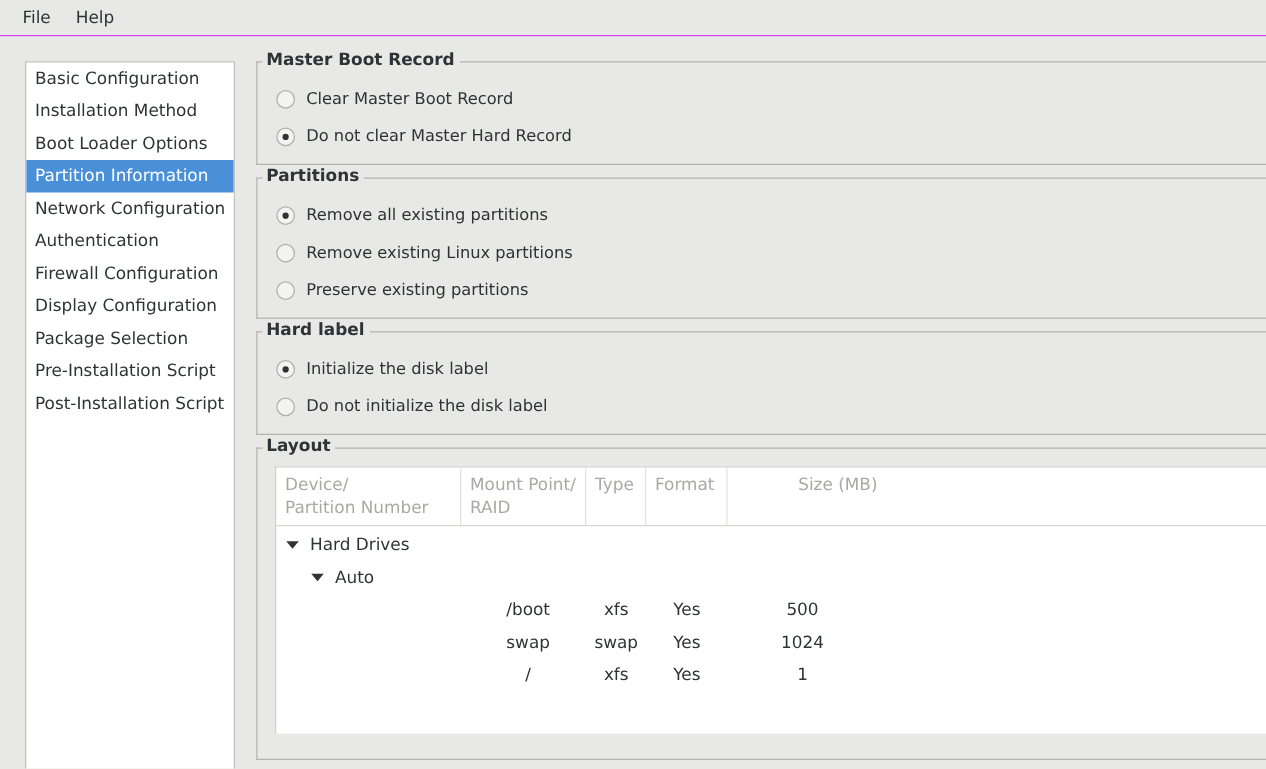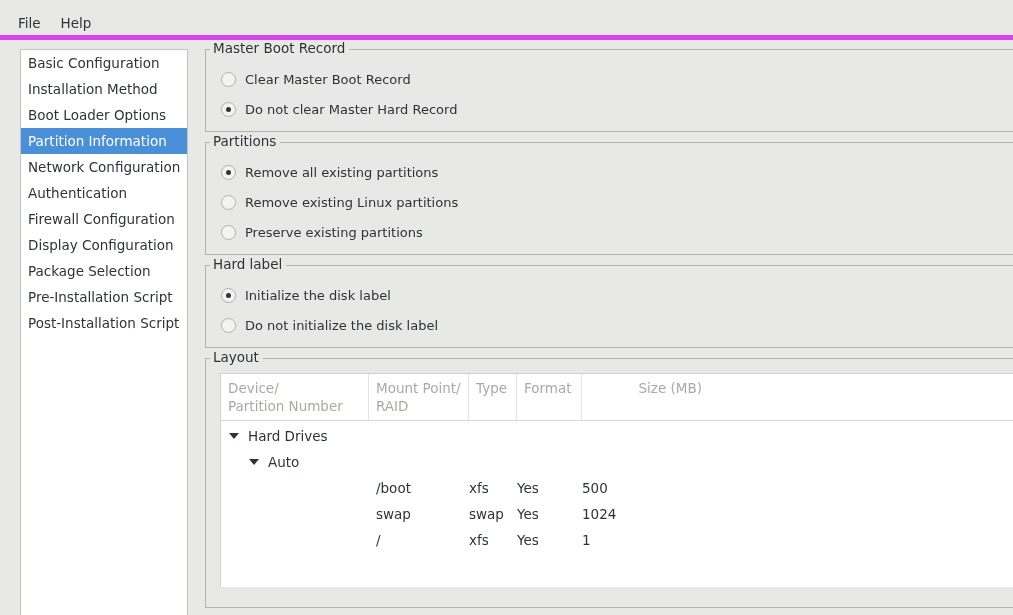--- a/index.html
+++ b/index.html
@@ -14,25 +14,25 @@
     font-family: "DejaVu Sans", "Liberation Sans", sans-serif;
     font-size: 13px;
     color: #2e3436;
     overflow: hidden;
     position: relative;
   }
 
   
   .menubar {
     position: absolute;
-    left: 0; top: 12px;
+    left: 0; top: 1px;
     width: 1013px;
     height: 28px;
     background: #e8e8e6;
-    border-bottom: 5px solid #d946ef;
+    border-bottom: 1px solid #d946ef;
     display: flex;
     align-items: center;
     padding-left: 8px;
     box-sizing: border-box;
   }
   .menubar-item {
     padding: 3px 10px;
     font-size: 13.5px;
     color: #2e3436;
     cursor: default;
@@ -84,21 +84,21 @@
     margin-bottom: 10px;
     background: #e8e8e6;
   }
   .group-title {
     position: absolute;
     top: -8px;
     left: 4px;
     padding: 0 4px 0 3px;
     background: #e8e8e6;
     font-size: 13.5px;
-    font-weight: normal;
+    font-weight: bold;
     color: #2e3436;
     line-height: 1;
     white-space: nowrap;
   }
   .group-body {
     padding: 14px 0 8px 0;
   }
 
   
   .radio-row {
@@ -190,20 +190,21 @@
     border-top: 6px solid #2e3436;
     flex: 0 0 auto;
     margin-right: 9px;
   }
   .node-l0 { padding-left: 8px; }
   .node-l1 { padding-left: 28px; }
   .cell {
     box-sizing: border-box;
     overflow: hidden;
     white-space: nowrap;
+    text-align: center;
   }
   .c0 { width: 148px; }
   .c1 { width: 100px; padding-left: 7px; }
   .c2 { width: 48px; }
   .c3 { width: 65px; }
   .c4 { width: 120px; }
   .leaf-row .c0 { width: 148px; }
 </style>
 </head>
 <body>

